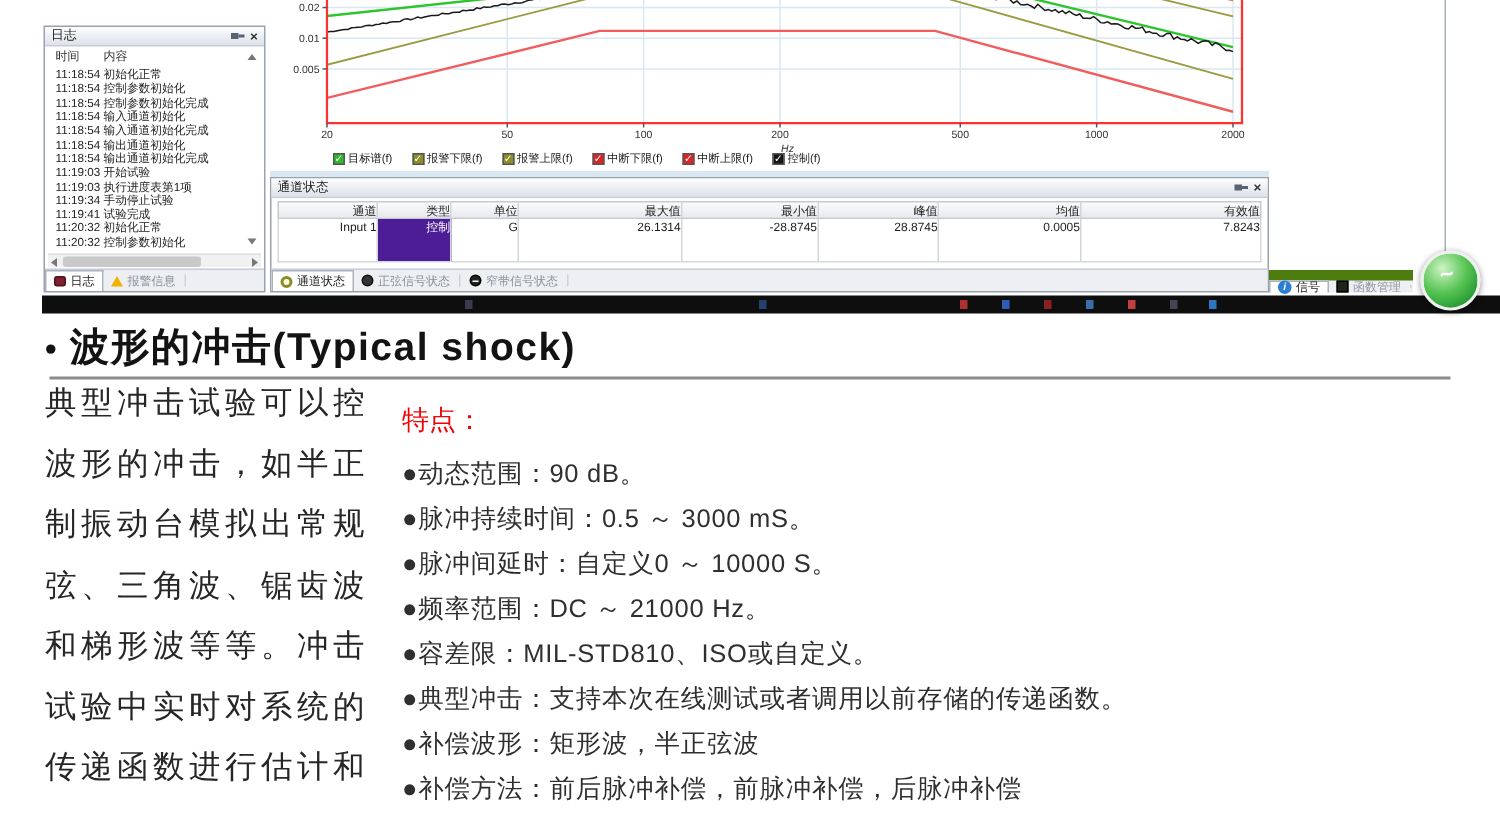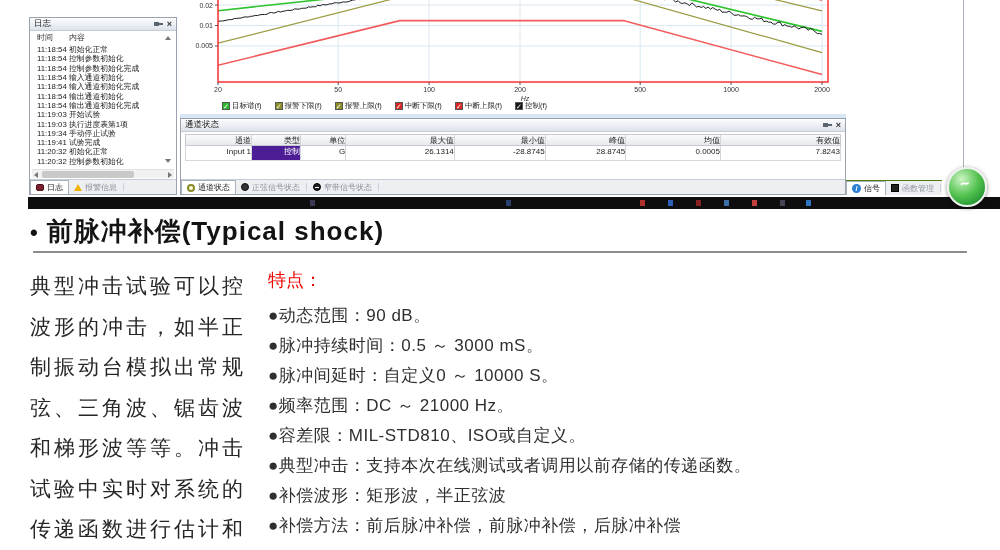--- a/index.html
+++ b/index.html
@@ -64,52 +64,52 @@
   span.leg-item:nth-of-type(4) .leg-box,span.leg-item:nth-of-type(5) .leg-box{background:#dd2424;}
   span.leg-item:nth-of-type(6) .leg-box{background:#151515;}
 
   .splitter{left:180px;top:114px;width:666px;height:4px;background:#d9e7f2;}
 
   
   .chan-panel{left:180px;top:118px;width:666px;height:77px;}
   .chan-table{position:absolute;top:15px;left:4px;right:4px;}
   .t-head,.t-row{display:flex;align-items:center;text-align:right;font-size:8px;color:#222;}
   .t-head{height:12px;background:linear-gradient(#fafbfc,#e7e9ee);border:1px solid #c6c9cf;}
-  .t-row{height:15px;background:#fff;border:1px solid #d6d8dc;border-top:none;}
+  .t-row{height:29px;background:#fff;border:1px solid #d6d8dc;border-top:none;}
   .t-head span,.t-row span{display:block;border-right:1px solid #d2d5da;height:100%;line-height:11px;overflow:hidden;}
   .t-head span{line-height:12px;}
   .t-head span:nth-of-type(8),.t-row span:nth-of-type(8){border-right:none;}
   .t-head span:nth-of-type(1),.t-row span:nth-of-type(1){width:10.1%;}
   .t-head span:nth-of-type(2),.t-row span:nth-of-type(2){width:7.5%;}
   .t-head span:nth-of-type(3),.t-row span:nth-of-type(3){width:6.9%;}
   .t-head span:nth-of-type(4),.t-row span:nth-of-type(4){width:16.6%;}
   .t-head span:nth-of-type(5),.t-row span:nth-of-type(5){width:13.9%;}
   .t-head span:nth-of-type(6),.t-row span:nth-of-type(6){width:12.3%;}
   .t-head span:nth-of-type(7),.t-row span:nth-of-type(7){width:14.5%;}
   .t-head span:nth-of-type(8),.t-row span:nth-of-type(8){width:18.2%;}
   .t-row span:nth-of-type(2){background:#4c1d95;color:#fff;}
 
   
   .right-pane{left:846px;top:0;width:118px;height:195px;background:#fff;border-right:1px solid #a8b0ba;}
   .rp-tabs{position:absolute;left:0;bottom:0;height:15px;display:flex;font-size:8px;color:#9096a0;
-           background:#edeff3;border-top:1px solid #4d7c0f;}
+           background:#edeff3;border-top:7px solid #4d7c0f;}
 
   .green-btn{left:947px;top:167px;width:40px;height:40px;border-radius:50%;z-index:6;cursor:pointer;
     background:radial-gradient(circle at 35% 28%,#cdf4c4,#53c24f 48%,#1f9230 85%);
     border:2px solid #eef2ee;box-shadow:0 1px 4px rgba(0,0,0,.45);}
   .green-btn::after{content:"~";position:absolute;left:11px;top:6px;color:#fff;font-size:16px;font-weight:bold;transform:rotate(-12deg);}
 
   .black-bar{left:28px;top:197px;width:972px;height:12px;background:#0e0e0e;z-index:3;}
   .black-bar .sp{position:absolute;top:3px;width:5px;height:6px;}
 
   
   .headline{left:30px;top:214px;font-size:26px;font-weight:bold;color:#131313;letter-spacing:1px;white-space:nowrap;}
   .headline .blt{font-size:22px;margin-right:8px;}
   .head-rule{left:33px;top:251px;width:934px;height:2px;background:#8c8c8c;}
-  .intro{left:30px;top:266px;width:230px;color:#262626;}
+  .intro{left:30px;top:249px;width:230px;color:#262626;}
   .intro div{font-size:21px;line-height:40.5px;letter-spacing:3px;white-space:nowrap;}
   .features{left:268px;top:268px;width:716px;}
   .f-title{font-size:18px;font-weight:normal;color:#ee0404;margin:0 0 9px 0;}
   .f-items div{font-size:17px;line-height:30px;color:#2f2f2f;letter-spacing:0.5px;white-space:nowrap;}
 </style>
 </head>
 <body>
 
 <div class="page">
 
@@ -367,21 +367,21 @@
       <span class="sp" style="left:640px;background:#2e5fb8;"></span>
       <span class="sp" style="left:668px;background:#8a2020;"></span>
       <span class="sp" style="left:696px;background:#3a6ea8;"></span>
       <span class="sp" style="left:724px;background:#c24040;"></span>
       <span class="sp" style="left:752px;background:#445;"></span>
       <span class="sp" style="left:778px;background:#2f74c0;"></span>
     </div>
   </div>
 
   <div class="abs headline">
-    <span class="blt">•</span><span>前脉冲补偿(Typical shock)</span>
+    <span class="blt">•</span><span>波形的冲击(Typical shock)</span>
   </div>
   <div class="abs head-rule"></div>
 
   <div class="abs intro">
 
   <div>典型冲击试验可以控</div>
       <div>波形的冲击，如半正</div>
       <div>制振动台模拟出常规</div>
       <div>弦、三角波、锯齿波</div>
       <div>和梯形波等等。冲击</div>

